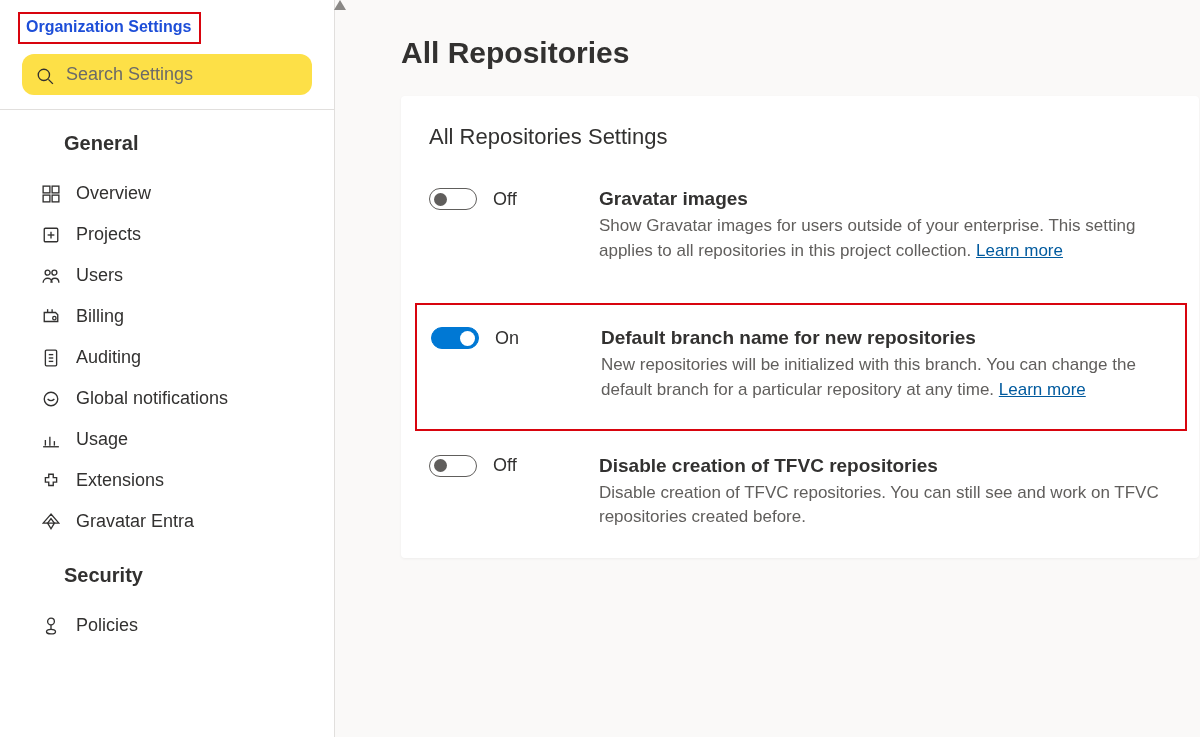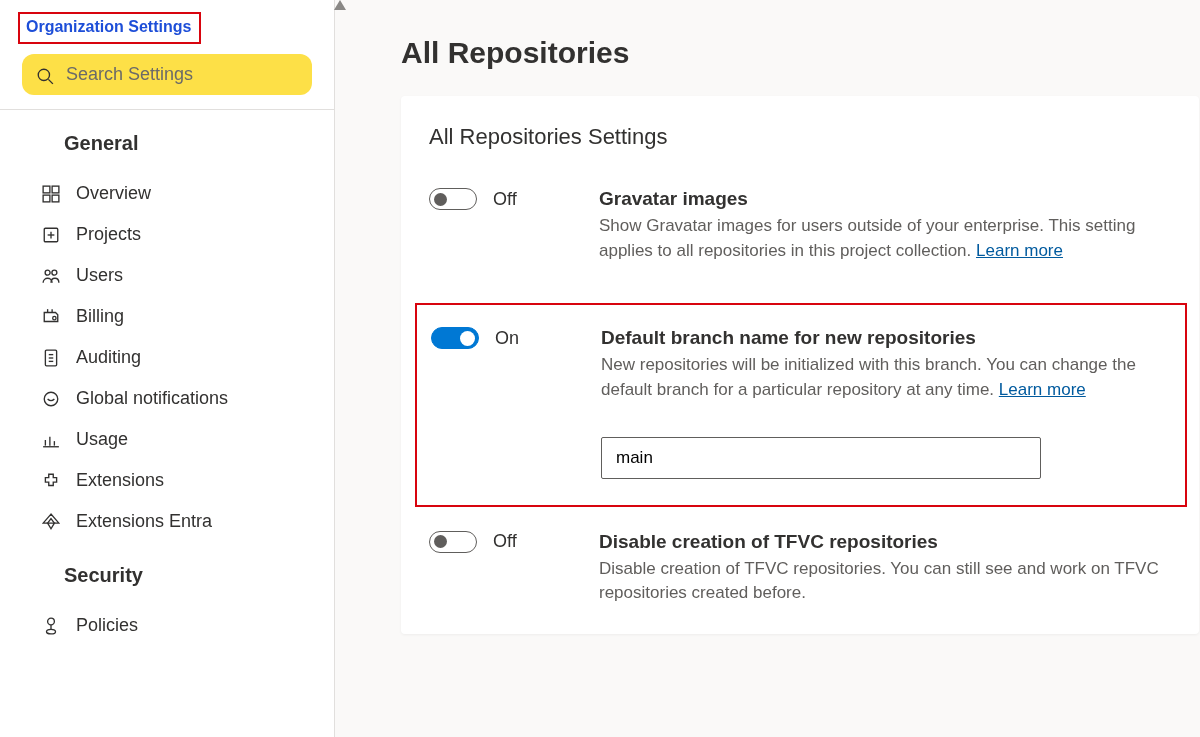--- a/index.html
+++ b/index.html
@@ -317,21 +317,21 @@
       <span>Extensions</span>
     </div>
 
     <div class="nav-item">
       <span class="nav-icon">
         <svg viewBox="0 0 16 16" fill="currentColor" stroke="none">
             <path d="M8 1L1 9h4l3-4 3 4h4z"></path>
             <path d="M5 9l3 5 3-5z"></path>
           </svg>
       </span>
-      <span>Extensions Entra</span>
+      <span>Gravatar Entra</span>
     </div>
 
     <div class="nav-heading" style="padding-top:22px;">Security</div>
 
     <div class="nav-item">
       <span class="nav-icon">
         <svg viewBox="0 0 16 16">
             <circle cx="8" cy="4" r="3"></circle>
             <path d="M8 7v4"></path>
             <ellipse cx="8" cy="13" rx="4" ry="2"></ellipse>
@@ -364,21 +364,20 @@
     <div class="setting-row highlighted">
       <div class="toggle-col">
         <div class="toggle on"></div>
         <span class="toggle-label">On</span>
       </div>
       <div class="setting-body">
         <div class="setting-title">Default branch name for new repositories</div>
         <div class="setting-desc">
           <span>New repositories will be initialized with this branch. You can change the default branch for a particular repository at any time. </span><a class="learn-more">Learn more</a>
         </div>
-        <input class="branch-input" type="text" value="main" style="">
       </div>
     </div>
 
     <div class="setting-row" style="margin-bottom:0;">
       <div class="toggle-col">
         <div class="toggle off"></div>
         <span class="toggle-label">Off</span>
       </div>
       <div class="setting-body">
         <div class="setting-title">Disable creation of TFVC repositories</div>

